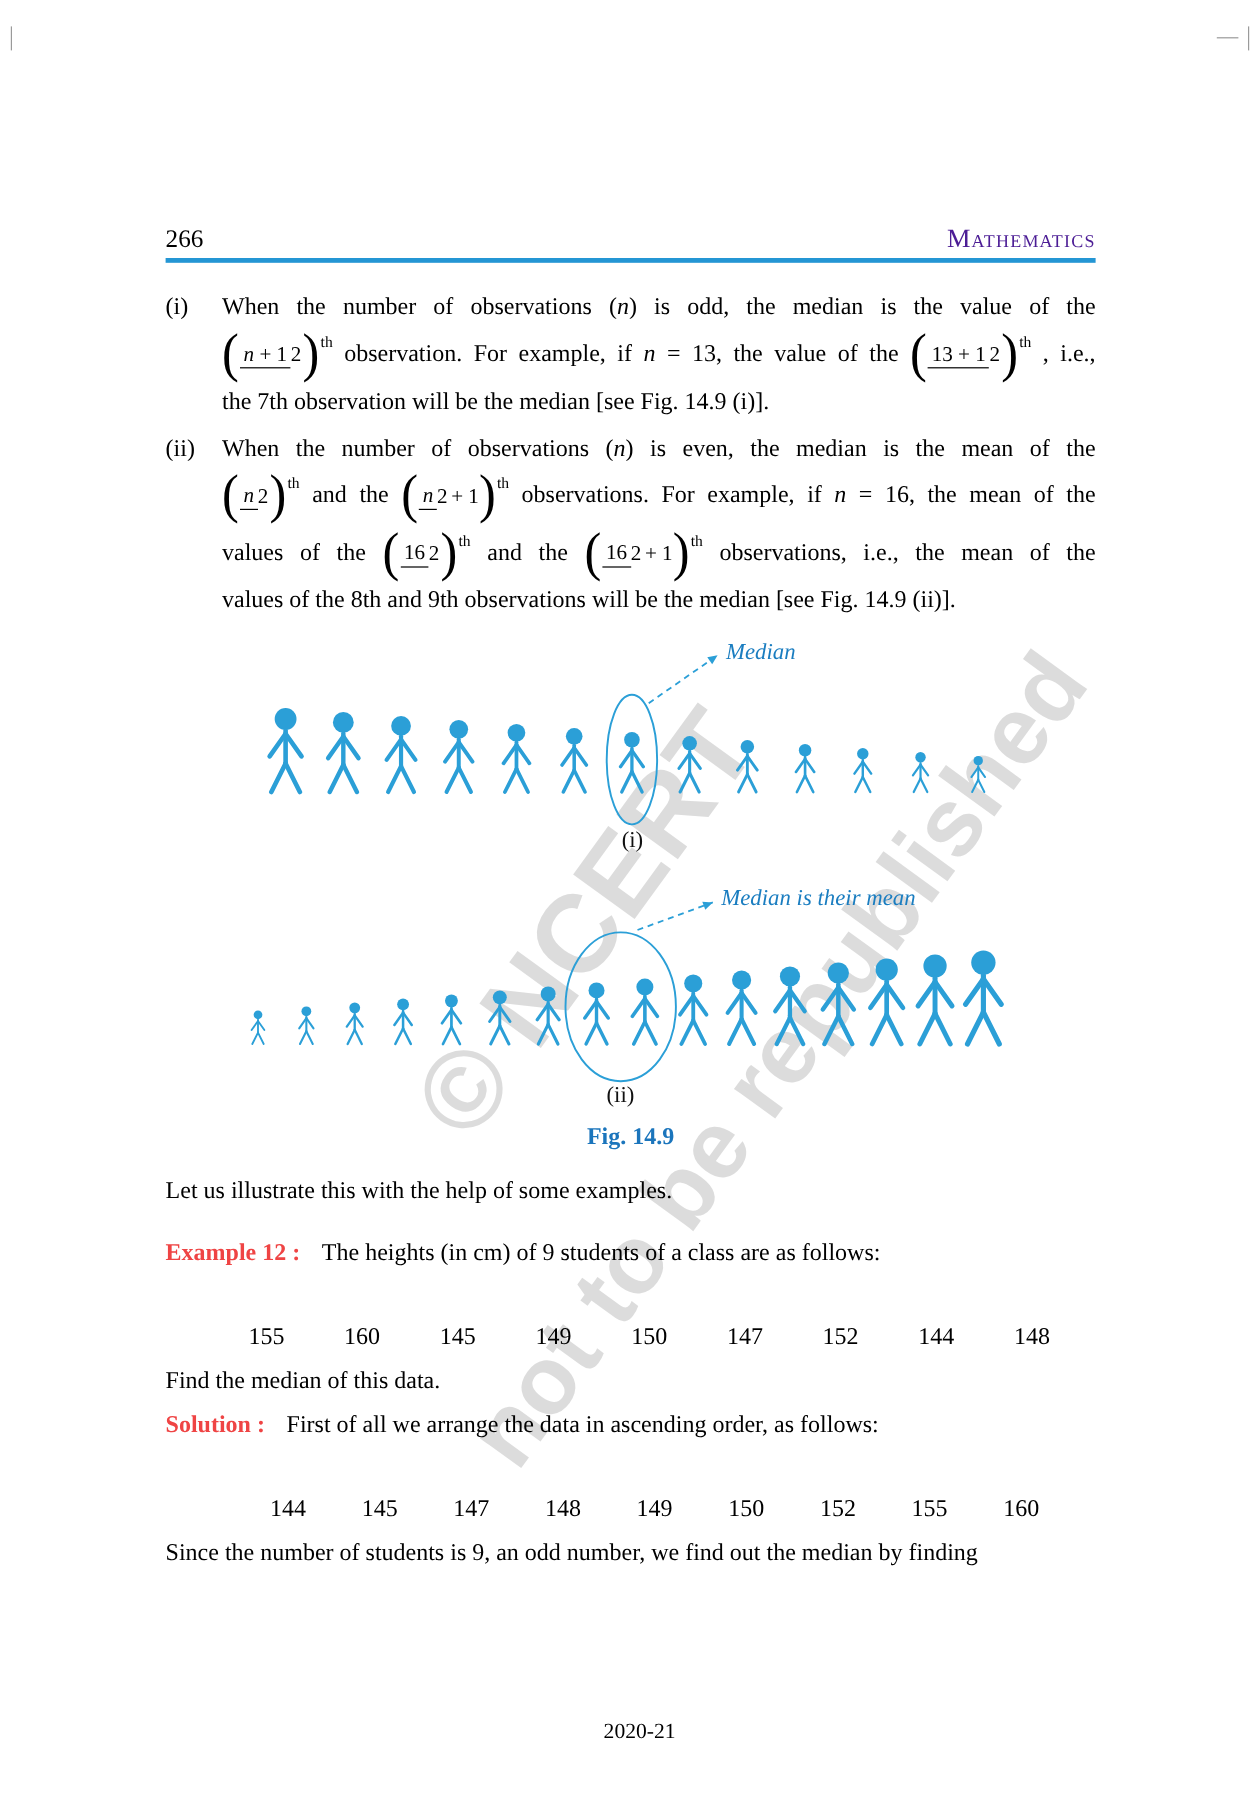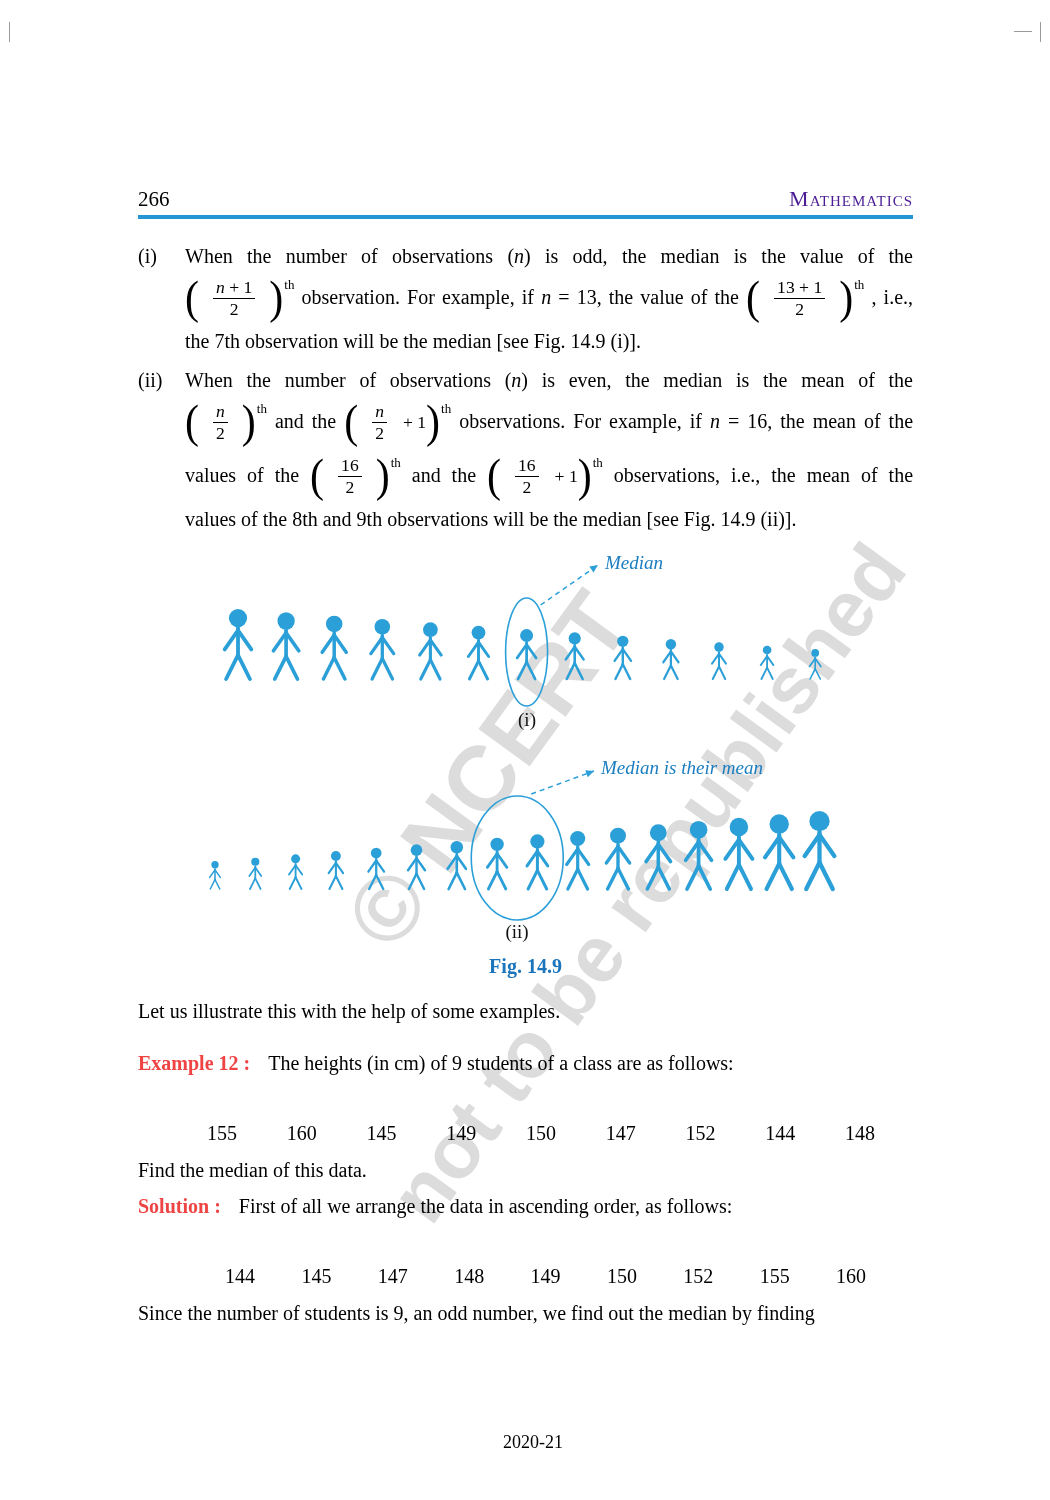--- a/index.html
+++ b/index.html
@@ -29,22 +29,22 @@
   .li{display:flex;margin-bottom:8px;}
   .li-label{width:47px;flex:none;font-size:20px;line-height:1.55;}
   .li-body{flex:1;font-size:20px;line-height:1.55;}
   .just{text-align:justify;text-align-last:justify;}
   .frac-line{padding:5px 0;}
   .var{font-style:italic;}
 
   
   .mfrac{display:inline-flex;align-items:center;vertical-align:middle;white-space:nowrap;}
   .mparen{font-size:210%;line-height:0.9;transform:scaleY(1.08);}
-  .fstack{display:inline-flex;flex-direction:column;align-items:center;line-height:1.22;
-          font-size:88%;margin:0 14px;}
+  .fstack{display:inline-flex;flex-direction:row;align-items:center;line-height:1.22;
+          font-size:88%;margin:0 1px;}
   .fnum{border-bottom:1.3px solid #000;padding:0 3px;}
   .ftail{font-size:88%;margin-left:2px;}
   .fsup{font-size:65%;align-self:flex-start;margin-top:-2px;margin-left:1px;}
 
   
   .figure{position:relative;height:402px;margin-top:14px;}
   .figure svg{display:block;}
   .fig-label{position:absolute;font-size:19px;color:#1a7dc0;font-style:italic;}
   .lbl-median{left:467px;top:3px;}
   .lbl-mean{left:463px;top:208px;}

